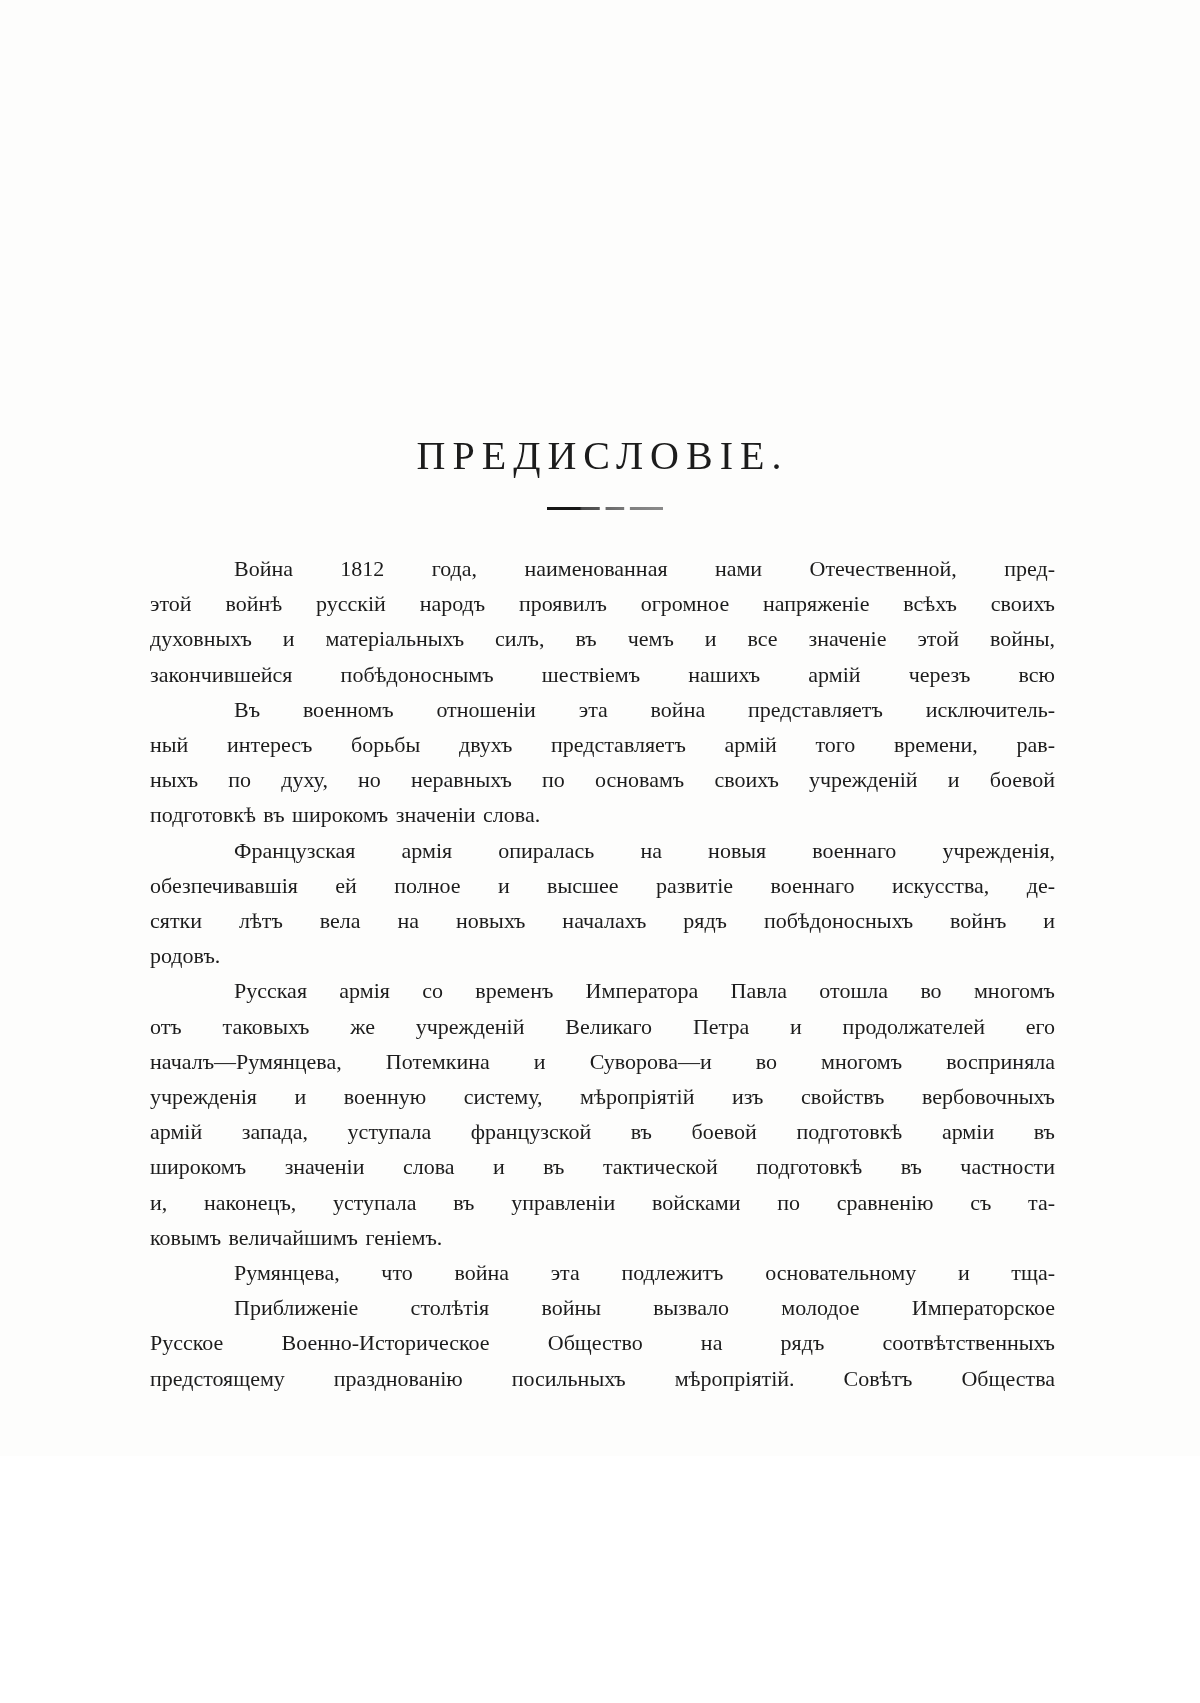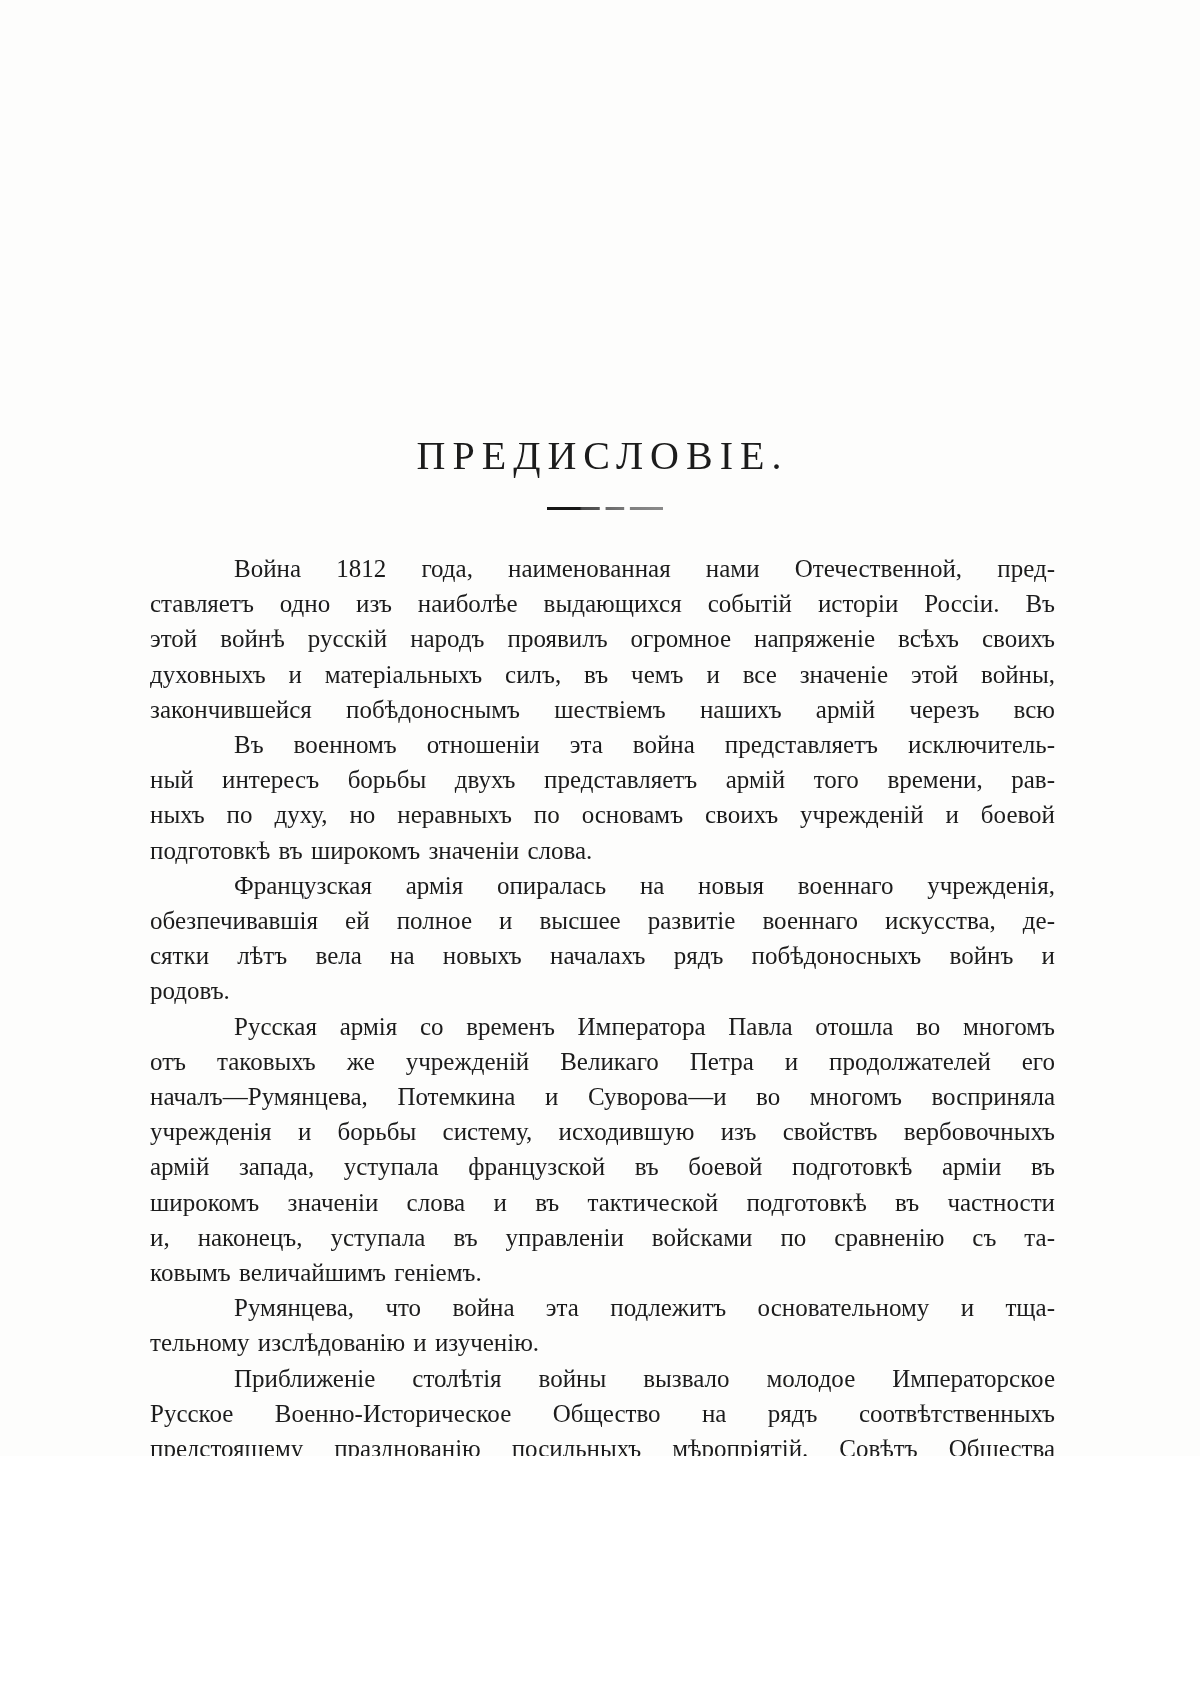--- a/index.html
+++ b/index.html
@@ -40,21 +40,21 @@
       transparent 46%, transparent 50%,
       #6a6a6a 51%, #777777 66%,
       transparent 67%, transparent 71%,
       #808080 72%, #8a8a8a 100%);
   }
   .body-text {
     position: absolute;
     left: 150px;
     top: 551px;
     width: 905px;
-    font-size: 25px;
+    font-size: 22px;
     line-height: 35.2px;
     word-spacing: 2px;
   }
   .para { margin: 0; }
   .line {
     text-align: justify;
     text-align-last: justify;
   }
   .line.first { padding-left: 84px; }
   .line.lastline { text-align-last: left; }
@@ -88,50 +88,48 @@
 </style>
 </head>
 <body>
 
 <div class="page">
   <h1 class="title">ПРЕДИСЛОВІЕ.</h1>
   <div class="divider"></div>
   <div class="body-text" id="body-text">
       <div class="para">
         <div class="line first">Война 1812 года, наименованная нами Отечественной, пред-</div>
-        <div class="line">ставляетъ одно изъ наиболѣе выдающихся событій исторіи Россіи. Въ</div>
         <div class="line">этой войнѣ русскій народъ проявилъ огромное напряженіе всѣхъ своихъ</div>
         <div class="line">духовныхъ и матеріальныхъ силъ, въ чемъ и все значеніе этой войны,</div>
         <div class="line">закончившейся побѣдоноснымъ шествіемъ нашихъ армій черезъ всю</div>
       </div>
       <div class="para">
         <div class="line first">Въ военномъ отношеніи эта война представляетъ исключитель-</div>
         <div class="line">ный интересъ борьбы двухъ представляетъ армій того времени, рав-</div>
         <div class="line">ныхъ по духу, но неравныхъ по основамъ своихъ учрежденій и боевой</div>
         <div class="line lastline">подготовкѣ въ широкомъ значеніи слова.</div>
       </div>
       <div class="para">
         <div class="line first">Французская армія опиралась на новыя военнаго учрежденія,</div>
         <div class="line">обезпечивавшія ей полное и высшее развитіе военнаго искусства, де-</div>
         <div class="line">сятки лѣтъ вела на новыхъ началахъ рядъ побѣдоносныхъ войнъ и</div>
         <div class="line lastline">родовъ.</div>
       </div>
       <div class="para">
         <div class="line first">Русская армія со временъ Императора Павла отошла во многомъ</div>
         <div class="line">отъ таковыхъ же учрежденій Великаго Петра и продолжателей его</div>
         <div class="line">началъ—Румянцева, Потемкина и Суворова—и во многомъ восприняла</div>
-        <div class="line">учрежденія и борьбы систему, исходившую изъ свойствъ вербовочныхъ</div>
+        <div class="line">учрежденія и военную систему, мѣропріятій изъ свойствъ вербовочныхъ</div>
         <div class="line">армій запада, уступала французской въ боевой подготовкѣ арміи въ</div>
         <div class="line">широкомъ значеніи слова и въ тактической подготовкѣ въ частности</div>
         <div class="line">и, наконецъ, уступала въ управленіи войсками по сравненію съ та-</div>
         <div class="line lastline">ковымъ величайшимъ геніемъ.</div>
       </div>
       <div class="para">
         <div class="line first">Румянцева, что война эта подлежитъ основательному и тща-</div>
-        <div class="line lastline">тельному изслѣдованію и изученію.</div>
       </div>
       <div class="para">
         <div class="line first">Приближеніе столѣтія войны вызвало молодое Императорское</div>
         <div class="line">Русское Военно-Историческое Общество на рядъ соотвѣтственныхъ</div>
         <div class="line">предстоящему празднованію посильныхъ мѣропріятій. Совѣтъ Общества</div>
       </div>
     </div>
   <div class="footer-left">ТРУДЫ</div>
   <div class="footer-page">1</div>
   <div class="watermark">Библиотека "Руниверс"</div>

